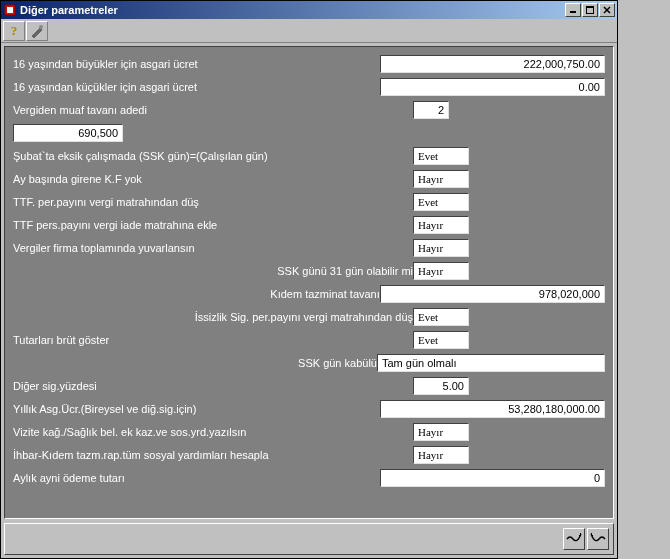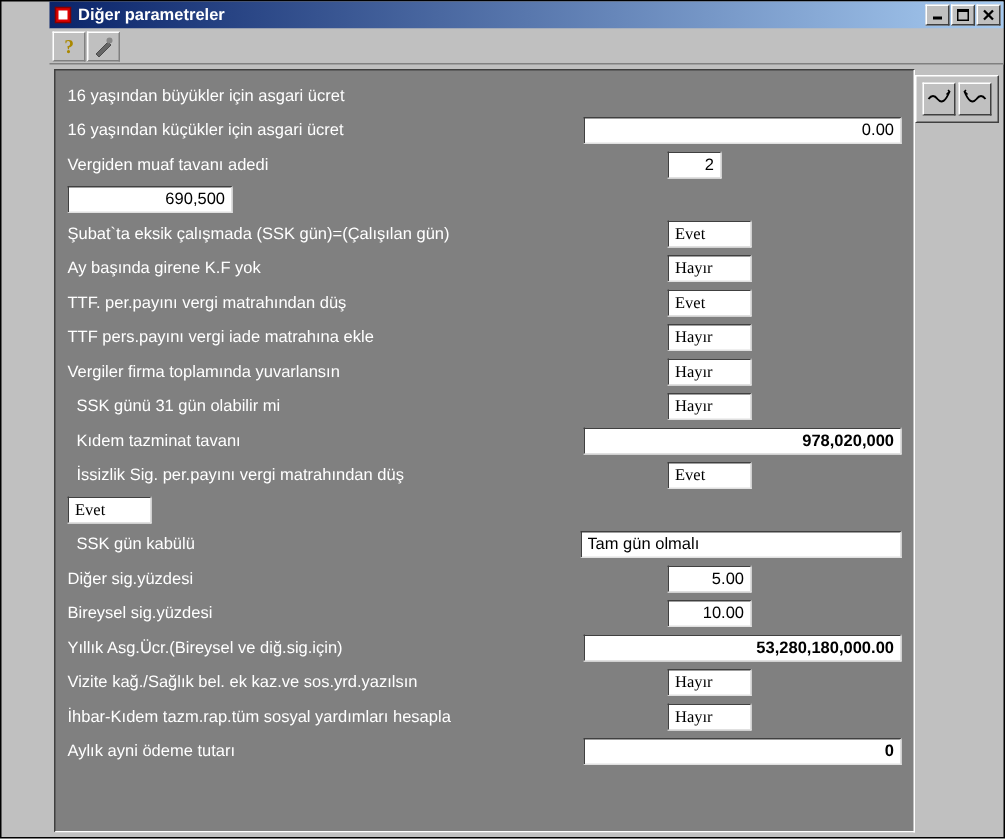--- a/index.html
+++ b/index.html
@@ -1,43 +1,43 @@
 <!DOCTYPE html>
 <html><head>
 <meta charset="utf-8">
 <style>
 * { box-sizing: border-box; margin: 0; padding: 0; }
 body { font-family: Tahoma, Arial, sans-serif; font-size: 11px; background: #c0c0c0; width: 670px; height: 559px; overflow: hidden; }
 
-.window { width: 670px; height: 559px; border: 1px solid #000; background: #c0c0c0; display: flex; flex-direction: column; padding-left: 32px; }
+.window { width: 618px; height: 559px; border: 1px solid #000; background: #c0c0c0; display: flex; flex-direction: column; }
 
 .titlebar { background: linear-gradient(to right, #0a246a, #a6caf0); color: #fff; height: 18px; display: flex; align-items: center; padding: 0 2px; font-weight: bold; font-size: 11px; }
 .titlebar-icon { width: 14px; height: 14px; margin-right: 3px; display: inline-flex; align-items: center; justify-content: center; }
 .titlebar-text { flex: 1; }
 .titlebar-buttons { display: flex; gap: 1px; }
 .titlebar-btn { width: 16px; height: 14px; background: #c0c0c0; border: 1px solid; border-color: #fff #404040 #404040 #fff; font-family: Arial; font-size: 9px; font-weight: bold; color: #000; display: flex; align-items: center; justify-content: center; cursor: default; }
 
 .toolbar { background: #c0c0c0; height: 24px; border-bottom: 1px solid #808080; display: flex; align-items: center; padding: 0 2px; }
 .toolbar-btn { width: 22px; height: 20px; border: 1px solid; border-color: #fff #808080 #808080 #fff; background: #c0c0c0; margin-right: 1px; display: flex; align-items: center; justify-content: center; cursor: default; }
 
-.content-wrap { flex: 1; padding: 3px; display: flex; flex-direction: row; overflow: hidden; }
+.content-wrap { flex: 1; padding: 3px; display: flex; flex-direction: column; overflow: hidden; }
 .content { flex: 1; background: #808080; border: 1px solid; border-color: #404040 #fff #fff #404040; padding: 6px 8px; overflow: hidden; position: relative; }
 
 .row { display: flex; align-items: center; height: 22px; margin-bottom: 1px; }
 .label { color: #fff; font-size: 11px; width: 400px; }
-.label.indent { padding-left: 6px; }
+.label.indent { padding-left: 6px; text-align: right; }
 .field { background: #fff; border: 1px solid; border-color: #404040 #e0e0e0 #e0e0e0 #404040; height: 18px; padding: 1px 4px; font-size: 11px; font-family: Tahoma, Arial; }
 .field.num { text-align: right; }
 .field.w-lg { width: 245px; }
 .field.w-md { width: 110px; }
 .field.w-sm { width: 36px; }
 .field.w-xs { width: 56px; }
 .field.w-drop { width: 56px; font-family: Liberation Serif, serif; }
 .field.w-drop2 { width: 250px; }
-.field.w-num2 { width: 245px; font-weight: bold; }
+.field.w-num2 { width: 245px; }
 
 .footer { height: 32px; background: #c0c0c0; border: 1px solid; border-color: #fff #404040 #404040 #fff; margin-top: 4px; display: flex; align-items: center; justify-content: flex-end; padding: 0 4px; gap: 2px; }
 .footer-btn { width: 22px; height: 22px; border: 1px solid; border-color: #fff #404040 #404040 #fff; background: #c0c0c0; display: flex; align-items: center; justify-content: center; cursor: default; font-size: 13px; }
 </style>
 </head>
 <body>
 
 <div class="window">
 
   <div class="titlebar">
@@ -80,20 +80,21 @@
           <path d="M2 12 L10 4 L12 6 L4 14 Z" fill="#666" stroke="#333" stroke-width="0.5"></path>
           <circle cx="11" cy="3" r="2" fill="#888"></circle>
         </svg>
     </div>
   </div>
 
   <div class="content-wrap">
     <div class="content" id="content-panel">
         <div class="row">
           <div class="label">16 yaşından büyükler için asgari ücret</div>
+          <input class="field num w-lg" value="222,000,750.00" style="">
         </div>
         <div class="row">
           <div class="label">16 yaşından küçükler için asgari ücret</div>
           <input class="field num w-lg" value="0.00" style="">
         </div>
         <div class="row">
           <div class="label">Vergiden muaf tavanı adedi</div>
           <input class="field num w-sm" value="2" style="">
         </div>
         <div class="row">
@@ -125,33 +126,30 @@
         </div>
         <div class="row">
           <div class="label indent">Kıdem tazminat tavanı</div>
           <input class="field num w-num2" value="978,020,000" style="">
         </div>
         <div class="row">
           <div class="label indent">İssizlik Sig. per.payını vergi matrahından düş</div>
           <input class="field w-drop" value="Evet" style="">
         </div>
         <div class="row">
+          <div class="label">Tutarları brüt göster</div>
           <input class="field w-drop" value="Evet" style="">
         </div>
         <div class="row">
           <div class="label indent">SSK gün kabülü</div>
           <input class="field w-drop2" value="Tam gün olmalı" style="">
         </div>
         <div class="row">
           <div class="label">Diğer sig.yüzdesi</div>
           <input class="field num w-xs" value="5.00" style="">
-        </div>
-        <div class="row">
-          <div class="label">Bireysel sig.yüzdesi</div>
-          <input class="field num w-xs" value="10.00" style="">
         </div>
         <div class="row">
           <div class="label">Yıllık Asg.Ücr.(Bireysel ve diğ.sig.için)</div>
           <input class="field num w-num2" value="53,280,180,000.00" style="">
         </div>
         <div class="row">
           <div class="label">Vizite kağ./Sağlık bel. ek kaz.ve sos.yrd.yazılsın</div>
           <input class="field w-drop" value="Hayır" style="">
         </div>
         <div class="row">

